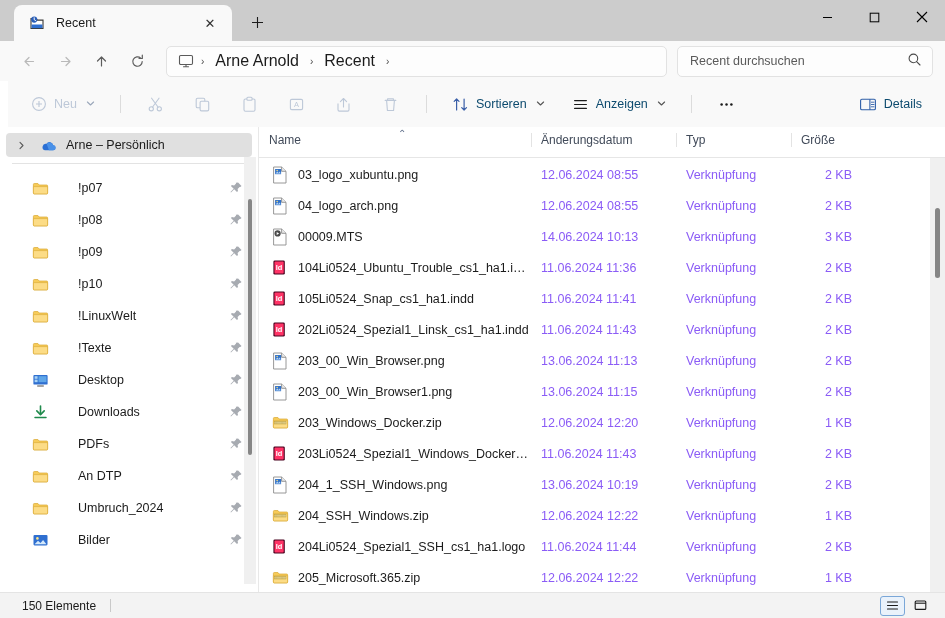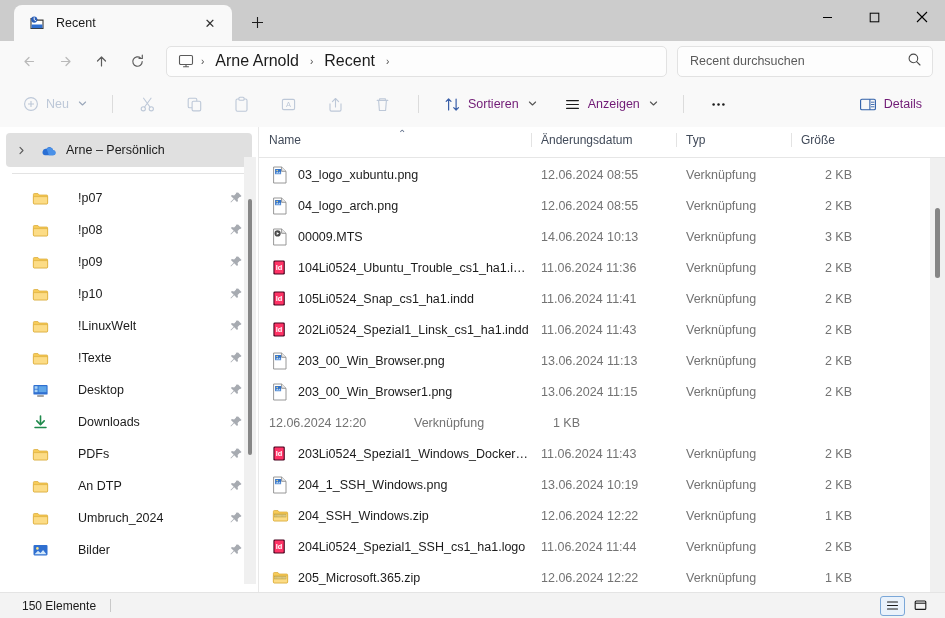--- a/index.html
+++ b/index.html
@@ -99,25 +99,26 @@
   }
   .searchbox input::placeholder { color: #5a5a5a; }
 
   
   .cmdbar {
     height: 46px; flex: 0 0 46px;
     background: #f9f9f9;
     display: flex; align-items: center;
     padding: 0 14px; gap: 9px;
     position: relative;
+    margin-left: 8px;
   }
   .cmd {
     height: 32px; border-radius: 5px;
     display: flex; align-items: center; gap: 7px;
-    padding: 0 9px; color: #701a75; font-size: 12.5px;
+    padding: 0 9px; color: #0c4a6e; font-size: 12.5px;
     white-space: nowrap;
   }
   .cmd.icononly { width: 38px; justify-content: center; padding: 0; }
   .cmd.dim { color: #bdc8d8; }
   .cmd .caret { font-size: 8px; color: #555; margin-left: 2px; }
   .cmd.dim .caret { color: #9aa7ba; }
   .vsep { width: 1px; height: 18px; background: #dcdcdc; margin: 0 7px; }
   .cmd.details { margin-left: auto; }
 
   
@@ -129,21 +130,21 @@
     background: #ffffff;
     position: relative; overflow: hidden;
     padding-top: 6px;
   }
   .nav-item {
     height: 32px; margin: 0 6px; border-radius: 4px;
     display: flex; align-items: center; gap: 8px;
     padding-left: 6px; padding-right: 8px;
     font-size: 12.5px; color: #1b1b1b;
   }
-  .nav-item.root { background: #e0e0e0; height: 34px; margin-bottom: 4px; }
+  .nav-item.root { background: #e0e0e0; height: 24px; margin-bottom: 4px; }
   .nav-expander {
     width: 18px; flex: 0 0 18px; color: #5a5a5a; font-size: 10px;
     display: flex; align-items: center; justify-content: center;
   }
   .nav-icon { width: 20px; flex: 0 0 20px; display: flex; align-items: center; justify-content: center; }
   .nav-label { flex: 1; white-space: nowrap; overflow: hidden; text-overflow: ellipsis; }
   .pin { width: 16px; flex: 0 0 16px; opacity: .75; display: flex; align-items: center; justify-content: center; }
   .nav-div { height: 1px; background: #e3e3e3; margin: 6px 14px 8px 12px; }
   .nav-child { padding-left: 24px; gap: 28px; }
   .sb-track {
@@ -188,21 +189,21 @@
   .c-size { width: 85px; flex: 0 0 85px; }
   .c-rest { flex: 1; }
 
   .rows { flex: 1; overflow: hidden; position: relative; padding-top: 1px; }
   .row {
     height: 31px; display: flex; align-items: center;
     font-size: 12.5px; color: #1b1b1b;
   }
   .cell { padding-left: 10px; white-space: nowrap; overflow: hidden; text-overflow: ellipsis; }
   .cell.name { display: flex; align-items: center; gap: 9px; padding-left: 13px; }
-  .cell.date, .cell.type, .cell.size { color: #737373; }
+  .cell.date, .cell.type, .cell.size { color: #8b5cf6; }
   .cell.size { text-align: right; padding-right: 24px; }
   .ficon { width: 17px; height: 18px; flex: 0 0 17px; position: relative; }
   .fname { white-space: nowrap; overflow: hidden; text-overflow: ellipsis; text-align: center; }
 
   .fl-track {
     position: absolute; right: 0; top: 31px; bottom: 0; width: 15px;
     background: #f0f0f0;
   }
   .fl-thumb { position: absolute; left: 5px; width: 5px; background: #858585; border-radius: 3px; }
 
@@ -738,20 +739,29 @@
                   <circle cx="5.1" cy="4.4" r=".75" fill="#ffe27a"></circle>
                 </svg></span>
               <span class="fname">203_00_Win_Browser1.png</span>
             </div>
             <div class="cell date c-date">13.06.2024 11:15</div>
             <div class="cell type c-type">Verknüpfung</div>
             <div class="cell size c-size">2 KB</div>
             <div class="cell c-rest"></div>
           </div>
           <div class="row">
+            <div class="cell name c-name">
+              <span class="ficon"><svg width="17" height="17" viewBox="0 0 17 17">
+                  <path d="M1.4 4.4a.9.9 0 0 1 .9-.9h3.6l1.3 1.5h7.5a.9.9 0 0 1 .9.9v7.1a.9.9 0 0 1-.9.9H2.3a.9.9 0 0 1-.9-.9z" fill="#f7cb58" stroke="#d8a830" stroke-width=".7"></path>
+                  <path d="M1.4 6.6h14.2v6.4a.9.9 0 0 1-.9.9H2.3a.9.9 0 0 1-.9-.9z" fill="#fcdc86" stroke="#d8a830" stroke-width=".6"></path>
+                  <rect x="2.4" y="7.4" width="11.6" height="2.6" fill="#efe2b4" stroke="#b99a33" stroke-width=".5"></rect>
+                  <path d="M3.4 7.4v2.6M4.6 7.4v2.6M5.8 7.4v2.6M7 7.4v2.6M8.2 7.4v2.6M9.4 7.4v2.6M10.6 7.4v2.6M11.8 7.4v2.6M13 7.4v2.6" stroke="#b99a33" stroke-width=".5"></path>
+                </svg></span>
+              <span class="fname">203_Windows_Docker.zip</span>
+            </div>
             <div class="cell date c-date">12.06.2024 12:20</div>
             <div class="cell type c-type">Verknüpfung</div>
             <div class="cell size c-size">1 KB</div>
             <div class="cell c-rest"></div>
           </div>
           <div class="row">
             <div class="cell name c-name">
               <span class="ficon"><svg width="16" height="18" viewBox="0 0 16 18">
                   <rect x="1.4" y="1.4" width="11.4" height="14.2" rx="1.4" fill="#49021f"></rect>
                   <rect x="2.5" y="2.5" width="9.2" height="12" rx=".9" fill="#ff3366"></rect>

